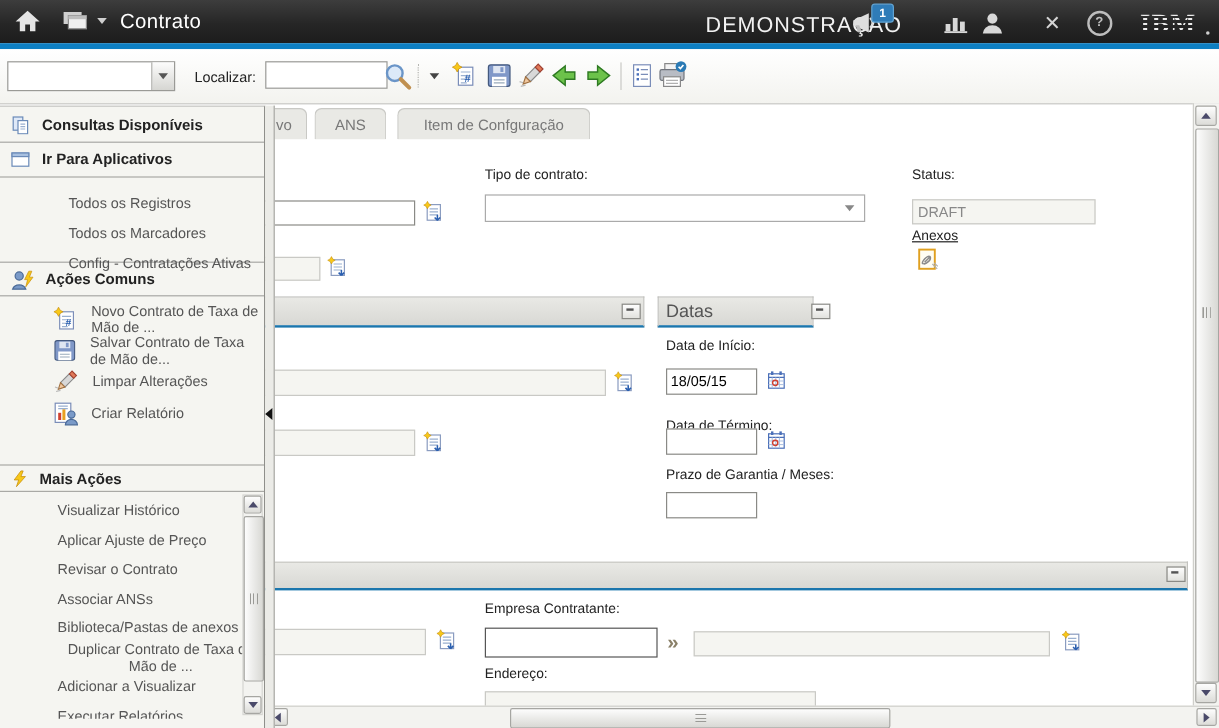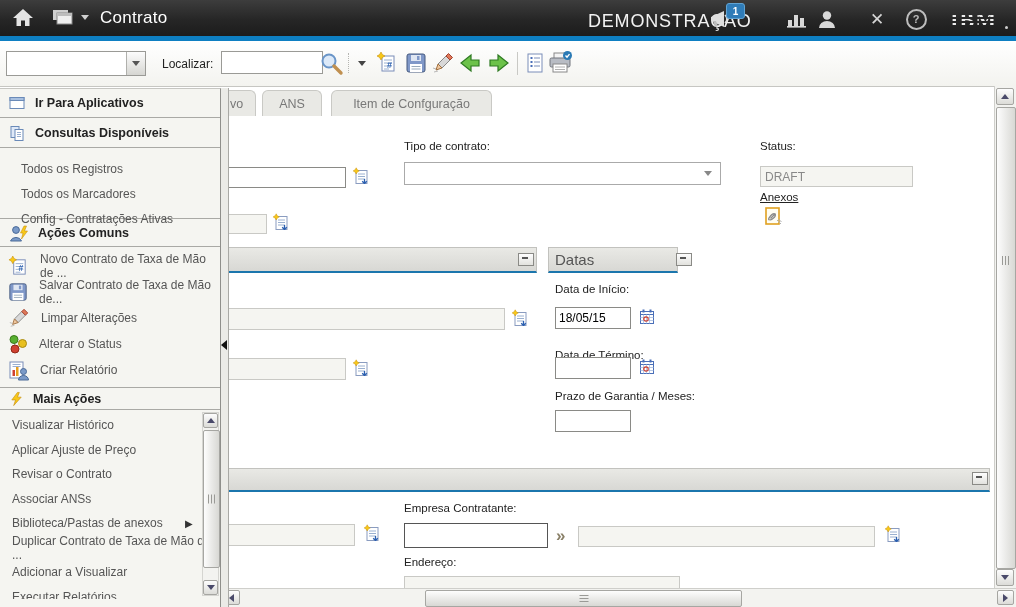--- a/index.html
+++ b/index.html
@@ -91,24 +91,24 @@
 
   
   .sidepanel{left:0;top:88px;width:221px;height:519px;background:#f5f5f1;
     border-top:1px solid #c6c6c2;border-right:1px solid #8f8f8b;z-index:6;box-sizing:border-box;}
   .strip{left:221px;top:88px;width:8px;height:519px;background:#ebebe7;
     border-right:1px solid #a9a9a5;z-index:6;box-sizing:border-box;cursor:pointer;}
   .strip-tri{position:absolute;left:0px;top:252px;width:0;height:0;
     border-top:5px solid transparent;border-bottom:5px solid transparent;border-right:6px solid #111;}
   .sp-header{display:flex;align-items:center;gap:9px;padding-left:9px;font-weight:bold;font-size:12.5px;
     color:#222;border-bottom:1px solid #a9a9a5;box-sizing:border-box;cursor:pointer;}
-  .sp-item{font-size:12px;color:#555;display:flex;align-items:center;cursor:pointer;}
+  .sp-item{font-size:12px;color:#555;display:flex;align-items:center;cursor:pointer;margin-left:36px;}
   .q-item{height:25px;padding-left:21px;}
   .a-item{height:26px;padding-left:8px;gap:11px;}
-  .m-item{height:24.5px;padding-left:12px;position:relative;}
+  .m-item{height:24.5px;padding-left:12px;position:relative;text-align:center;}
   .sub-arrow{position:absolute;left:185px;font-size:10px;color:#333;}
   .sp-block-q{padding-top:8px;height:71px;border-bottom:1px solid #a9a9a5;box-sizing:border-box;}
   .sp-block-a{padding-top:6px;height:141px;border-bottom:1px solid #a9a9a5;box-sizing:border-box;}
   .sp-more{position:relative;height:189px;overflow:hidden;padding-top:3px;box-sizing:border-box;}
   .sp-scroll{position:absolute;left:202px;top:2px;width:17px;height:184px;background:#f3f3f0;border:1px solid #d5d5d1;box-sizing:border-box;}
   .ic{display:inline-flex;align-items:center;justify-content:center;flex:none;}
 </style>
 </head>
 <body>
 
@@ -380,39 +380,39 @@
     </div>
   <div class="abs thumb-h" style="left:425px;top:590px;width:315px;height:15px;">
       <span class="grip-h" style="top:4px;"></span>
     </div>
   <div class="abs sb-btn" style="left:997px;top:590px;width:17px;height:15px;">
       <span class="tri-r"></span>
     </div>
 
   <div class="abs sidepanel">
 
-    <div class="sp-header" style="height:29px;">
-      <span class="ic">
-        <svg width="17" height="15" viewBox="0 0 17 15">
-            <rect x="1" y="1.5" width="14" height="11" fill="#fff" stroke="#6a8ab8"></rect>
-            <rect x="1" y="1.5" width="14" height="3" fill="#a8c0e0" stroke="#6a8ab8"></rect>
-          </svg>
-      </span>
-      <span>Ir Para Aplicativos</span>
-    </div>
-
     <div class="sp-header" style="height:30px;">
       <span class="ic">
         <svg width="17" height="16" viewBox="0 0 17 16">
             <rect x="2" y="1.5" width="8" height="11" fill="#dfe9f8" stroke="#6a8ab8"></rect>
             <rect x="6" y="4.5" width="8" height="11" fill="#fff" stroke="#6a8ab8"></rect>
             <path d="M8 7.5h4M8 9.5h4M8 11.5h4" stroke="#9ab0d0"></path>
           </svg>
       </span>
       <span>Consultas Disponíveis</span>
+    </div>
+
+    <div class="sp-header" style="height:29px;">
+      <span class="ic">
+        <svg width="17" height="15" viewBox="0 0 17 15">
+            <rect x="1" y="1.5" width="14" height="11" fill="#fff" stroke="#6a8ab8"></rect>
+            <rect x="1" y="1.5" width="14" height="3" fill="#a8c0e0" stroke="#6a8ab8"></rect>
+          </svg>
+      </span>
+      <span>Ir Para Aplicativos</span>
     </div>
 
     <div class="sp-block-q">
       <div class="sp-item q-item">Todos os Registros</div>
       <div class="sp-item q-item">Todos os Marcadores</div>
       <div class="sp-item q-item">Config - Contratações Ativas</div>
     </div>
 
     <div class="sp-header" style="height:28px;">
       <span class="ic">
@@ -455,31 +455,20 @@
               <polygon points="7,13 15,5 19,9 11,17" fill="#d8d8d8" stroke="#888"></polygon>
               <polygon points="15,5 19,9 21.5,6.5 17.5,2.5" fill="#e07858" stroke="#a04030"></polygon>
               <polygon points="7,13 11,17 5,19" fill="#f0c8a0" stroke="#a07040"></polygon>
               <path d="M3 21 l4-1M2 17l3 1" stroke="#b8b8b8"></path>
             </svg>
         </span>
         <span>Limpar Alterações</span>
       </div>
       <div class="sp-item a-item">
         <span class="ic">
-          <svg width="20" height="20" viewBox="0 0 20 20">
-              <path d="M6 6 L14 9 M6 6 L7 15" stroke="#b0b0b0"></path>
-              <circle cx="6" cy="5.5" r="4" fill="#58b030" stroke="#3a7a1a"></circle>
-              <circle cx="14.5" cy="9.5" r="4" fill="#e8c020" stroke="#a88a10"></circle>
-              <circle cx="7" cy="15" r="4" fill="#d04030" stroke="#902818"></circle>
-            </svg>
-        </span>
-        <span>Alterar o Status</span>
-      </div>
-      <div class="sp-item a-item">
-        <span class="ic">
           <svg width="21" height="21" viewBox="0 0 21 21">
               <rect x="2" y="2" width="13" height="16" fill="#fff" stroke="#7a8db8"></rect>
               <rect x="4.5" y="10" width="2.5" height="6" fill="#d04030"></rect>
               <rect x="8" y="7" width="2.5" height="9" fill="#e8a020"></rect>
               <path d="M4.5 4.5h8M4.5 6.5h8" stroke="#9ab0d0"></path>
               <circle cx="15.5" cy="11.5" r="3" fill="#7a9ac8" stroke="#4a6a98"></circle>
               <path d="M10.5 20 a5 4.5 0 0 1 10 0 Z" fill="#7a9ac8" stroke="#4a6a98"></path>
             </svg>
         </span>
         <span>Criar Relatório</span>

